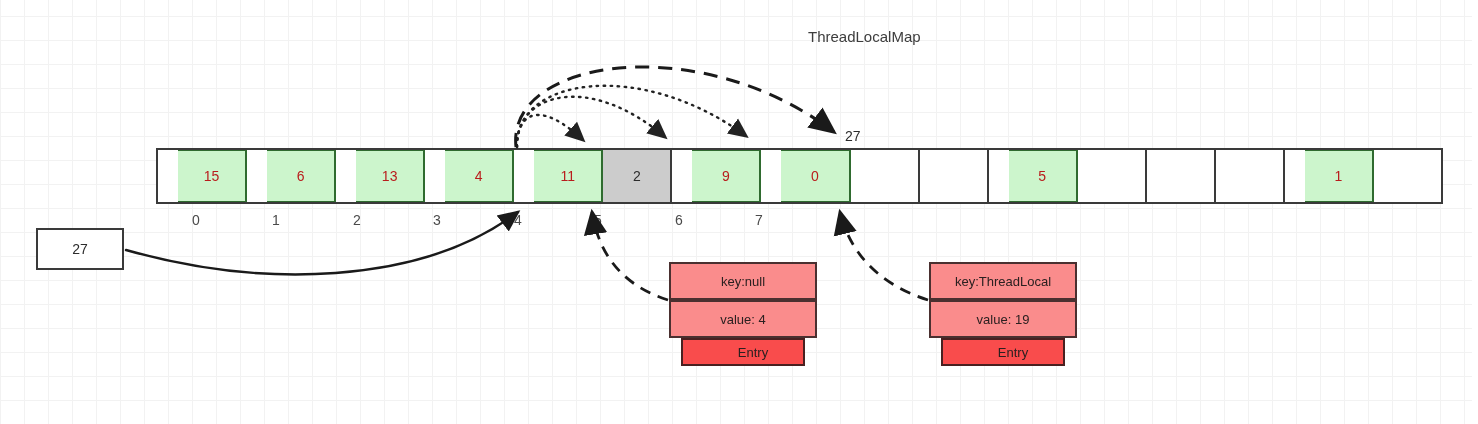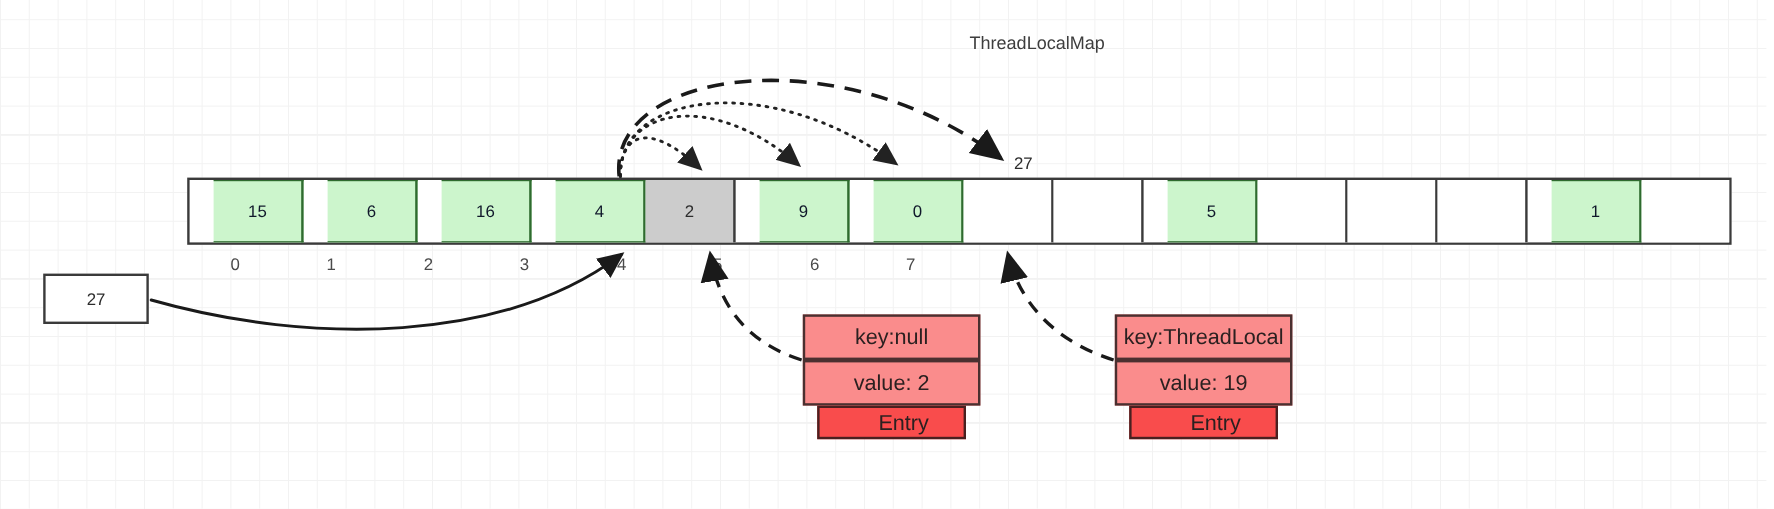--- a/index.html
+++ b/index.html
@@ -52,21 +52,21 @@
     justify-content: center;
     font-size: 14px;
     border-right: 2px solid #3a3a3a;
     box-sizing: border-box;
     background: #ffffff;
     color: #2c2c2c;
   }
   .cell:last-child { border-right: none; }
   .cell.filled {
     background: #ccf5cc;
-    color: #0f172a;
+    color: #b91c1c;
     border-right-color: #2f6b2f;
     border-top: 1px solid #2f6b2f;
     border-bottom: 1px solid #2f6b2f;
     margin-left: 20px;
   }
   .cell.stale {
     background: #cccccc;
     color: #2c2c2c;
   }
 
@@ -103,21 +103,21 @@
     width: 0;
     height: 0;
   }
   .entry .row {
     position: absolute;
     border: 2px solid #4a3030;
     box-sizing: border-box;
     display: flex;
     align-items: center;
     justify-content: center;
-    font-size: 18px;
+    font-size: 13px;
     color: #2b2020;
     background: #fa8c8c;
     white-space: nowrap;
   }
   .entry .row.key   { left: 0;  top: 0;  width: 148px; height: 38px; }
   .entry .row.value { left: 0;  top: 38px; width: 148px; height: 38px; }
   .entry .row.tag   { left: 12px; top: 76px; width: 124px; height: 28px;
                       background: #f94c4c; border-color: #4a2020; padding-left: 20px; }
 
   
@@ -140,22 +140,23 @@
 </head>
 <body>
 
 <div id="canvas">
 
   <div class="title">ThreadLocalMap</div>
 
   <div class="array">
     <div class="cell filled">15</div>
     <div class="cell filled">6</div>
-    <div class="cell filled">16</div>
+    <div class="cell filled">13</div>
     <div class="cell filled">4</div>
+    <div class="cell filled">11</div>
     <div class="cell stale">2</div>
     <div class="cell filled">9</div>
     <div class="cell filled">0</div>
     <div class="cell"></div>
     <div class="cell"></div>
     <div class="cell filled">5</div>
     <div class="cell"></div>
     <div class="cell"></div>
     <div class="cell"></div>
     <div class="cell filled">1</div>
@@ -170,21 +171,21 @@
   <div class="idx" style="left:558px">5</div>
   <div class="idx" style="left:639px">6</div>
   <div class="idx" style="left:719px">7</div>
 
   <div class="valbox">27</div>
 
   <div class="arrowlabel">27</div>
 
   <div class="entry" style="left:669px; top:262px;">
     <div class="row key">key:null</div>
-    <div class="row value">value: 2</div>
+    <div class="row value">value: 4</div>
     <div class="row tag">Entry</div>
   </div>
 
   <div class="entry" style="left:929px; top:262px;">
     <div class="row key">key:ThreadLocal</div>
     <div class="row value">value: 19</div>
     <div class="row tag">Entry</div>
   </div>
 
   <svg class="overlay" viewBox="0 0 1478 424">

